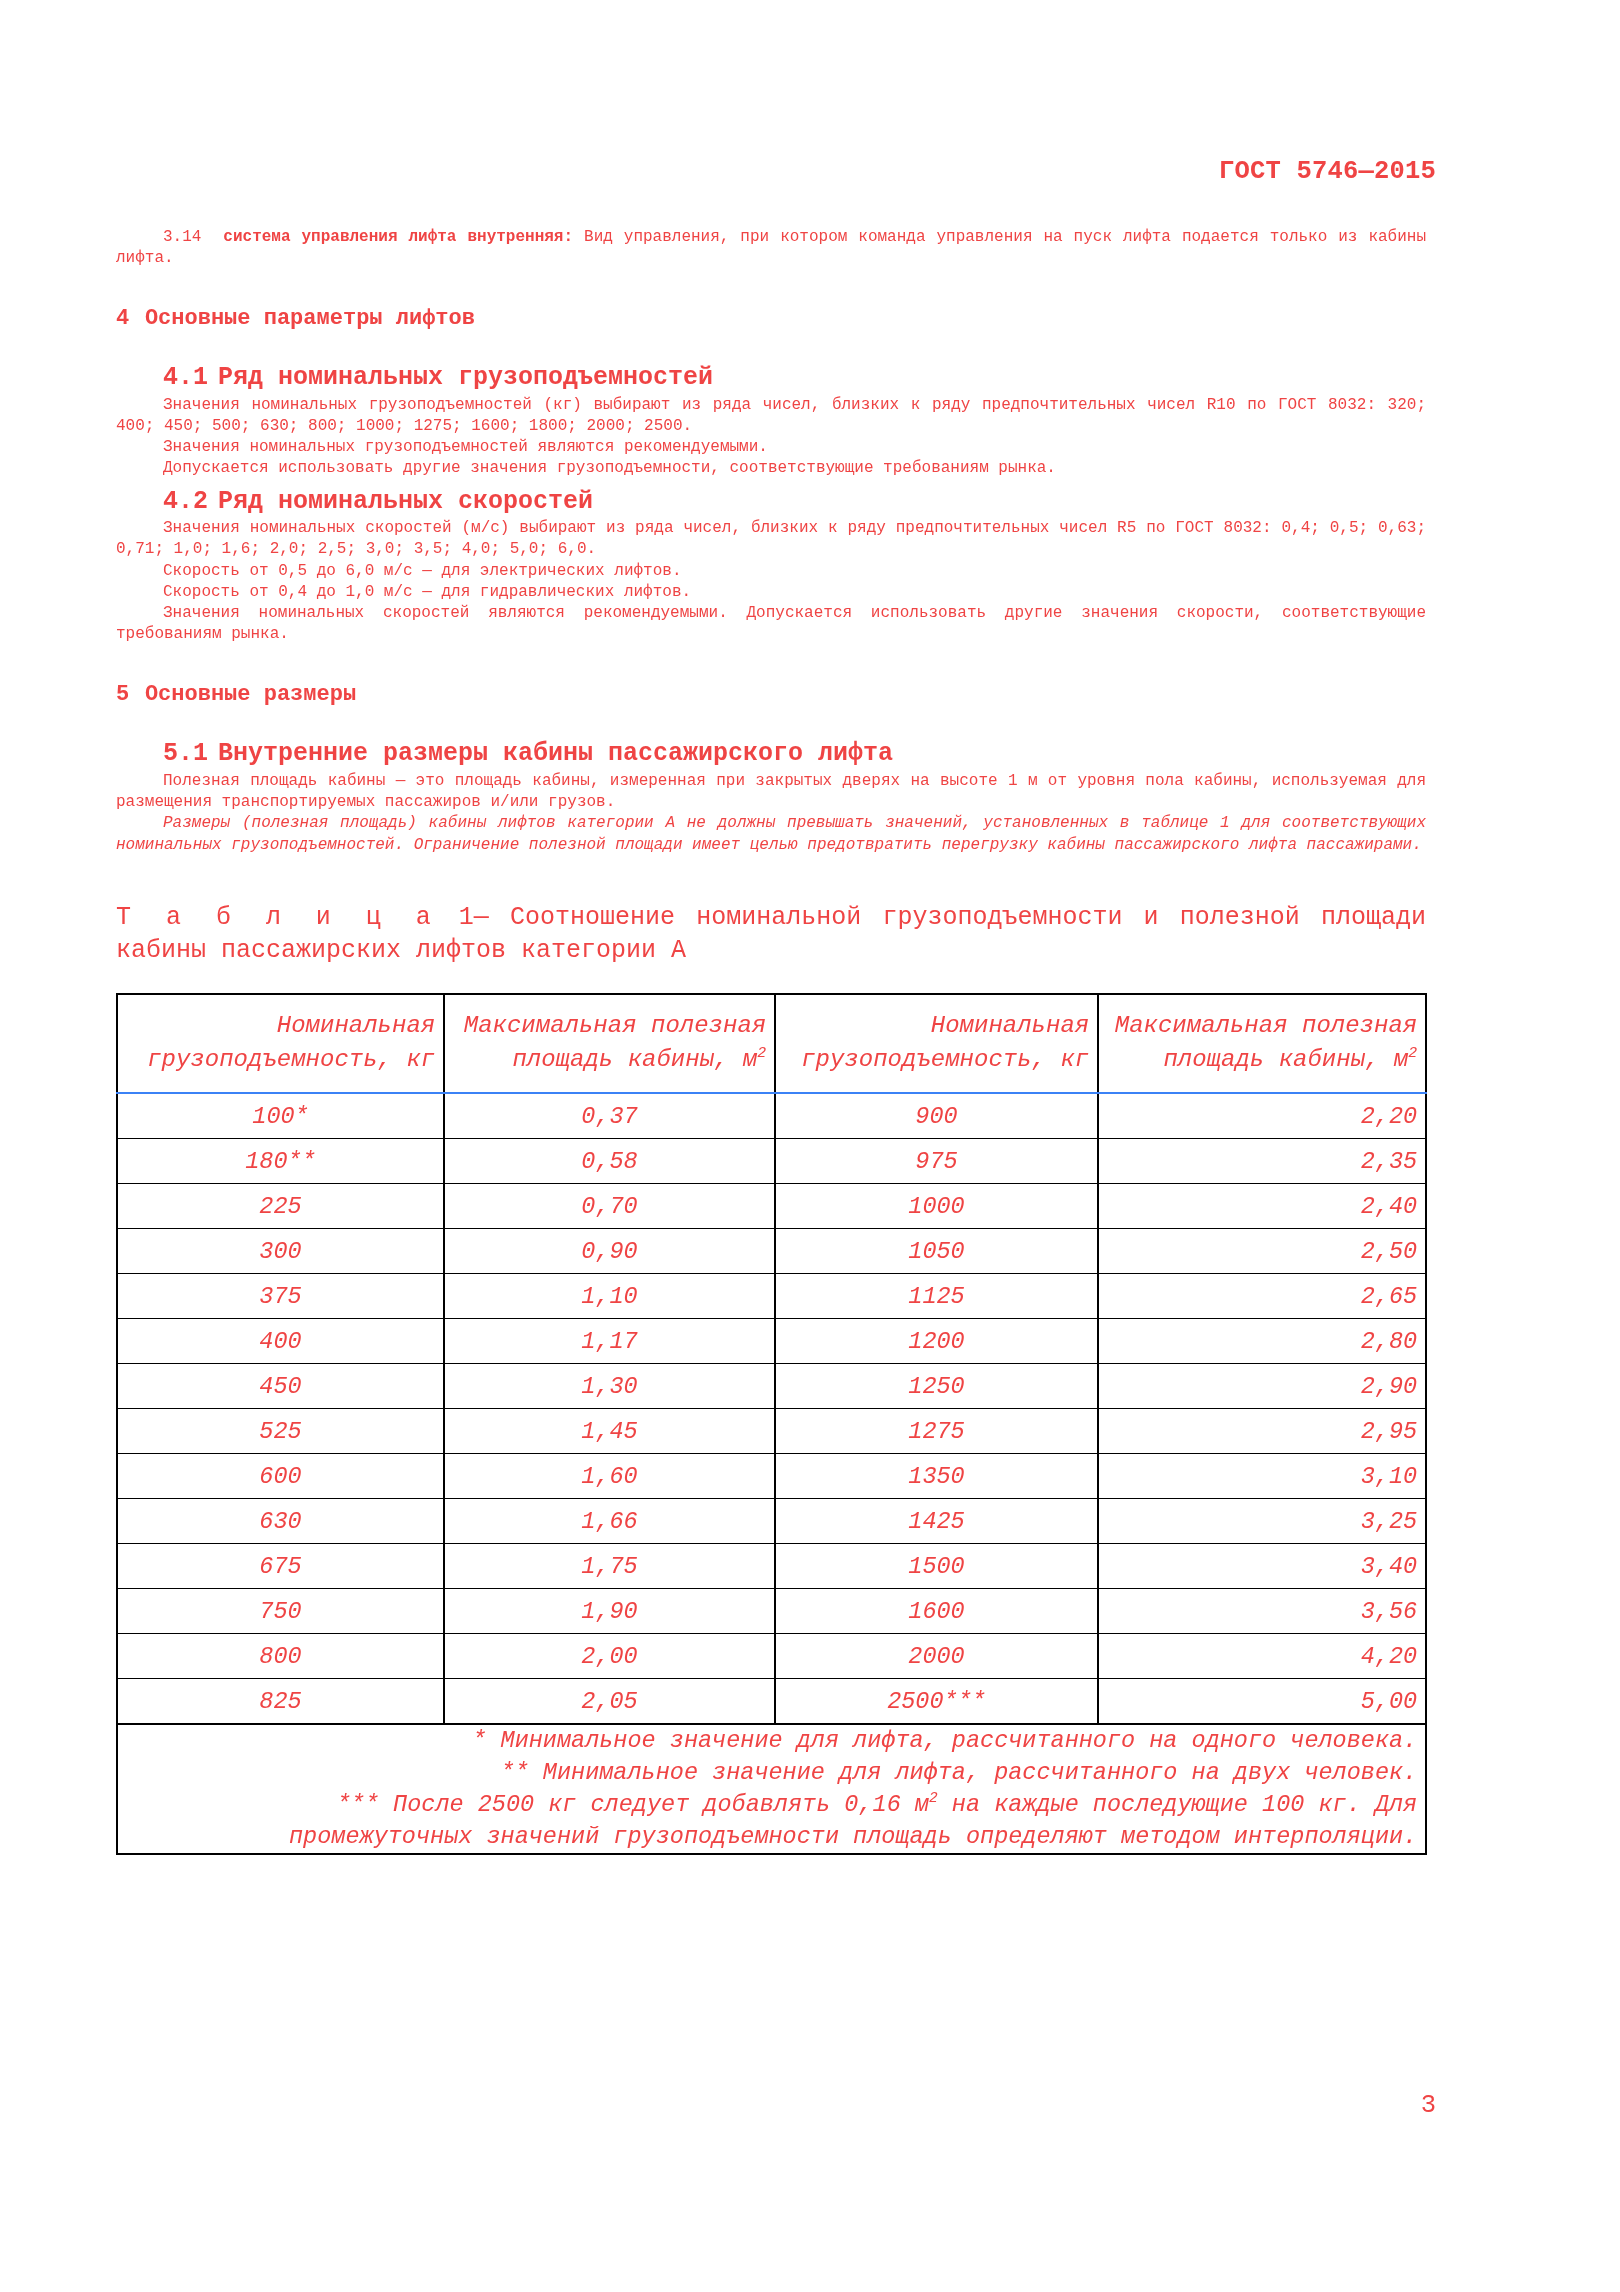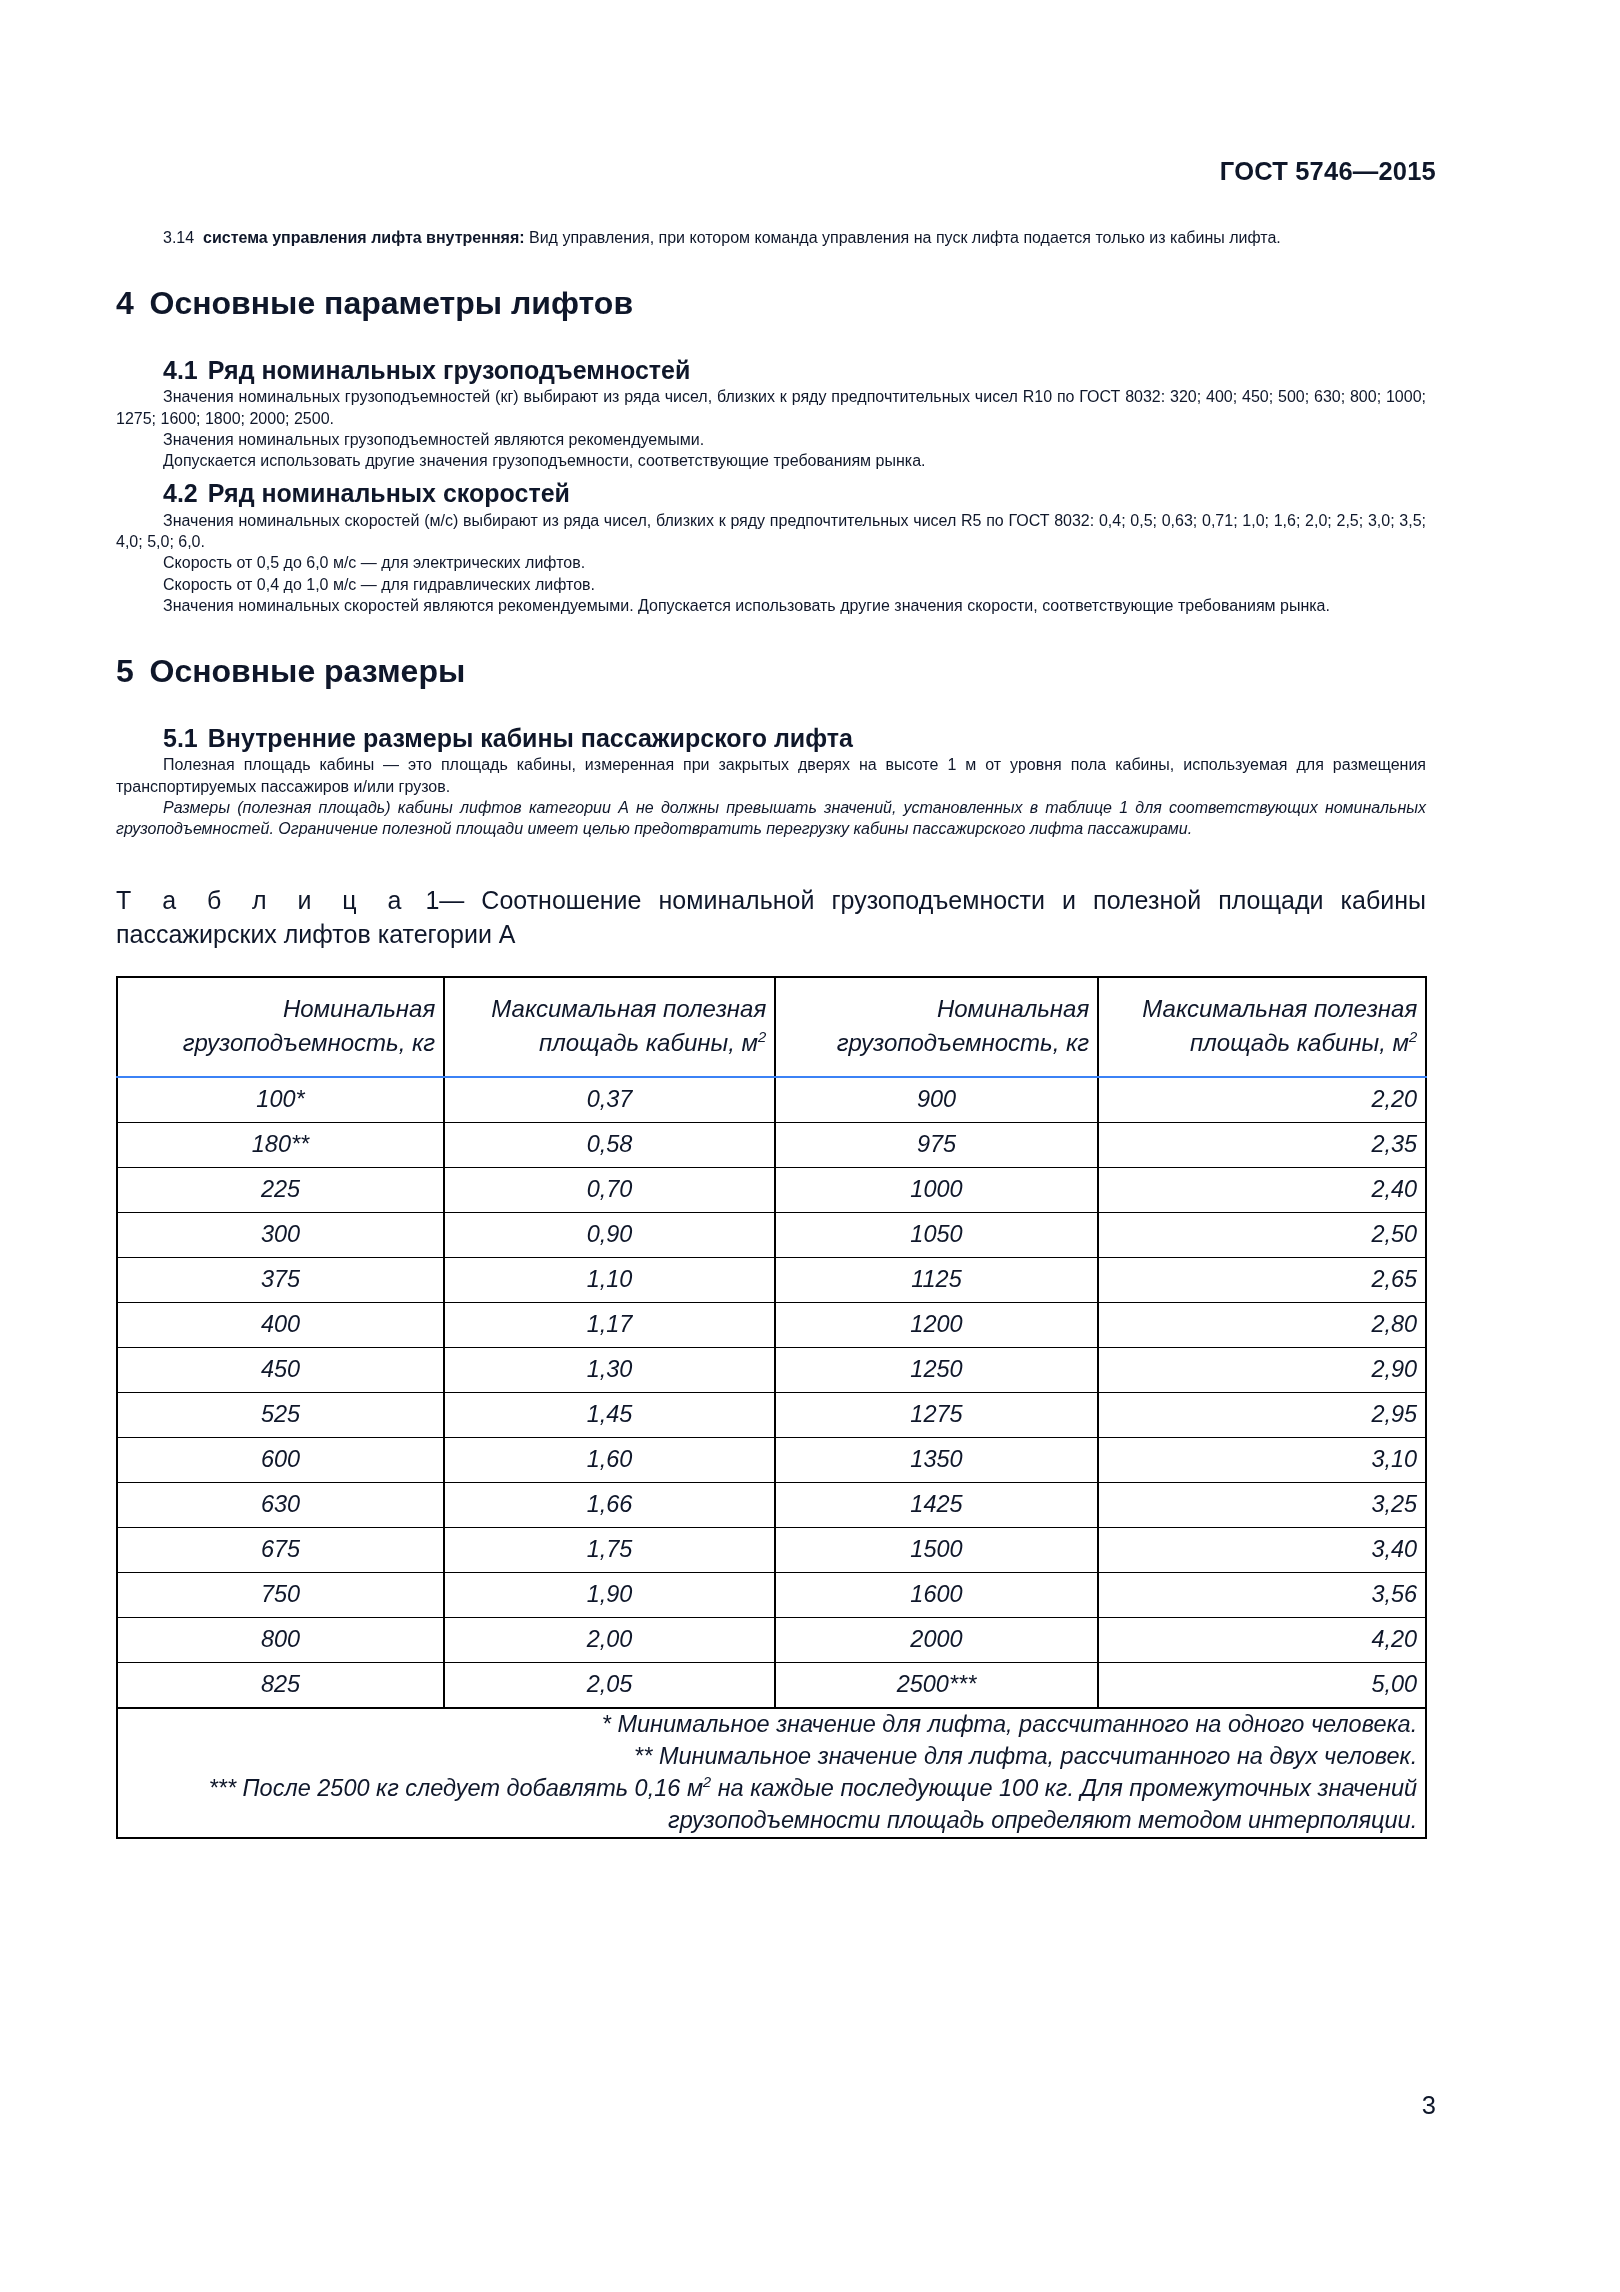--- a/index.html
+++ b/index.html
@@ -5,22 +5,22 @@
   html, body {
     margin: 0;
     padding: 0;
     background: #ffffff;
   }
   .page {
     position: relative;
     width: 1620px;
     height: 2293px;
     background: #ffffff;
-    font-family: Liberation Sans, sans-serif;
-    color: #0f172a;
+    font-family: Liberation Mono, monospace;
+    color: #ef4444;
     overflow: hidden;
     box-sizing: border-box;
   }
 
   
   .running-head {
     position: absolute;
     top: 157px;
     right: 184px;
     font-size: 25.5px;
@@ -42,21 +42,21 @@
     font-size: 16px;
     line-height: 1.33;
     text-align: justify;
     text-justify: inter-word;
   }
   p.indent { text-indent: 47px; }
   .term { font-weight: bold; }
 
   h2.sec {
     margin: 35px 0 0 0;
-    font-size: 32px;
+    font-size: 22px;
     font-weight: bold;
     line-height: 1.3;
   }
   h2.sec .num { margin-right: 15.7px; }
 
   h3.subsec {
     margin: 29px 0 0 0;
     font-size: 25px;
     font-weight: bold;
     line-height: 1.3;

